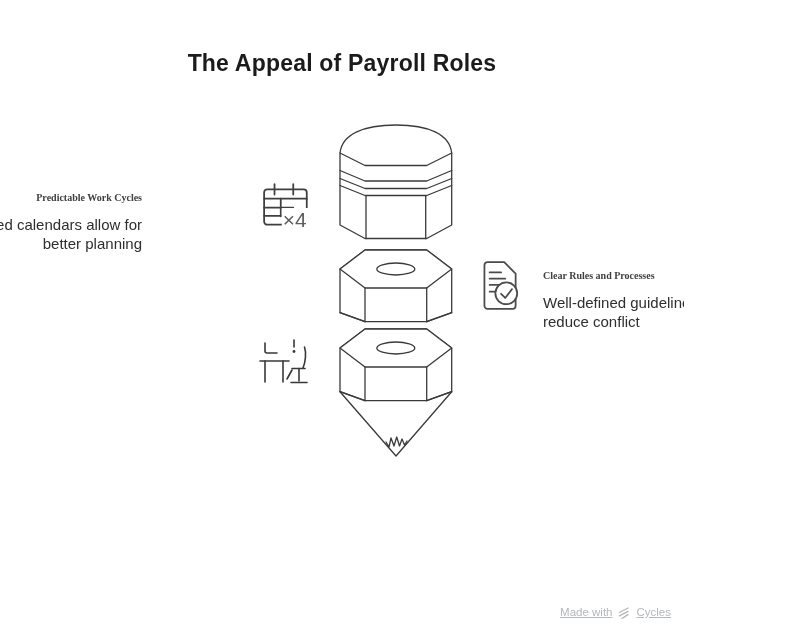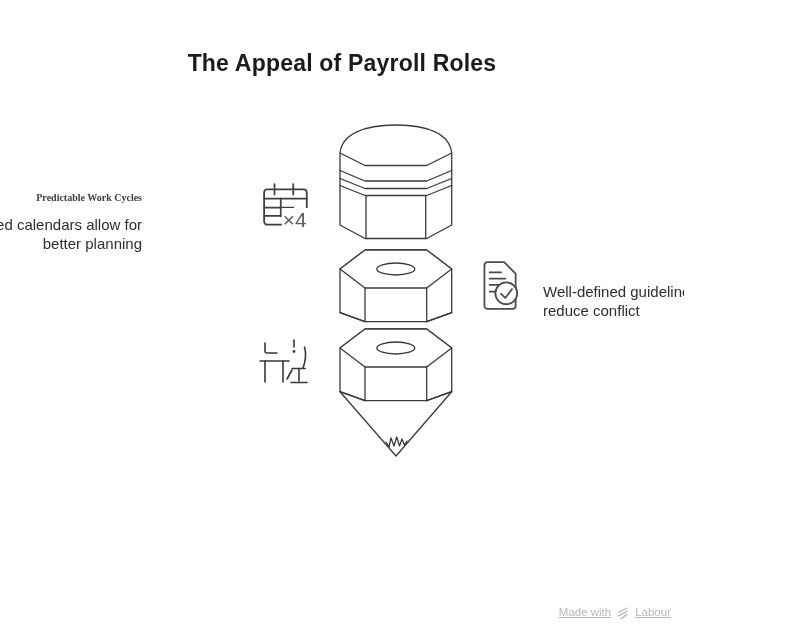--- a/index.html
+++ b/index.html
@@ -116,20 +116,21 @@
     <rect x="3" y="8" width="41" height="34" rx="3"></rect>
     <path d="M3,17 L44,17"></path>
     <path d="M19,17 L19,34"></path>
     <path d="M3,25.5 L31,25.5"></path>
     <path d="M3,33.5 L19,33.5"></path>
     <rect x="20" y="26" width="29" height="22" fill="#ffffff" stroke="none"></rect>
     <text x="21" y="44" font-size="20" fill="#5c5c5c" stroke="none" font-family="Liberation Sans, sans-serif">×4</text>
   </svg>
 
   <div class="label-group align-left" id="group-clear">
+    <div class="heading">Clear Rules and Processes</div>
     <div class="description">Well-defined guidelines reduce conflict</div>
   </div>
   <svg class="icon-abs" id="icon-document" width="46" height="52" viewBox="0 0 44 50" fill="none" stroke="#4b4b4b" stroke-width="1.7" stroke-linecap="round" stroke-linejoin="round">
     <path d="M11,2 L27,2 L38,13 L38,44 A3,3 0 0 1 35,47 L11,47 A3,3 0 0 1 8,44 L8,5 A3,3 0 0 1 11,2 Z"></path>
     <path d="M13,12 L24,12"></path>
     <path d="M13,18 L28,18"></path>
     <path d="M13,24 L22,24"></path>
     <path d="M13,30.5 L20,30.5"></path>
     <circle cx="29" cy="32" r="10.5" fill="#ffffff"></circle>
     <path d="M24,32.5 L28,36.5 L34.5,28"></path>
@@ -151,16 +152,16 @@
     <path d="M33,45.5 L49,45.5"></path>
   </svg>
 
   <div class="footer">
     <span>Made with</span>
     <svg width="14" height="14" viewBox="0 0 14 14" fill="none" stroke="#b4b8bb" stroke-width="1.4" stroke-linecap="round">
       <path d="M2.5,7.5 L11,3"></path>
       <path d="M2.5,10.8 L11,6.3"></path>
       <path d="M5,13.5 L11,9.7"></path>
     </svg>
-    <span>Labour</span>
+    <span>Cycles</span>
   </div>
 
 </div>
 
 </body></html>

